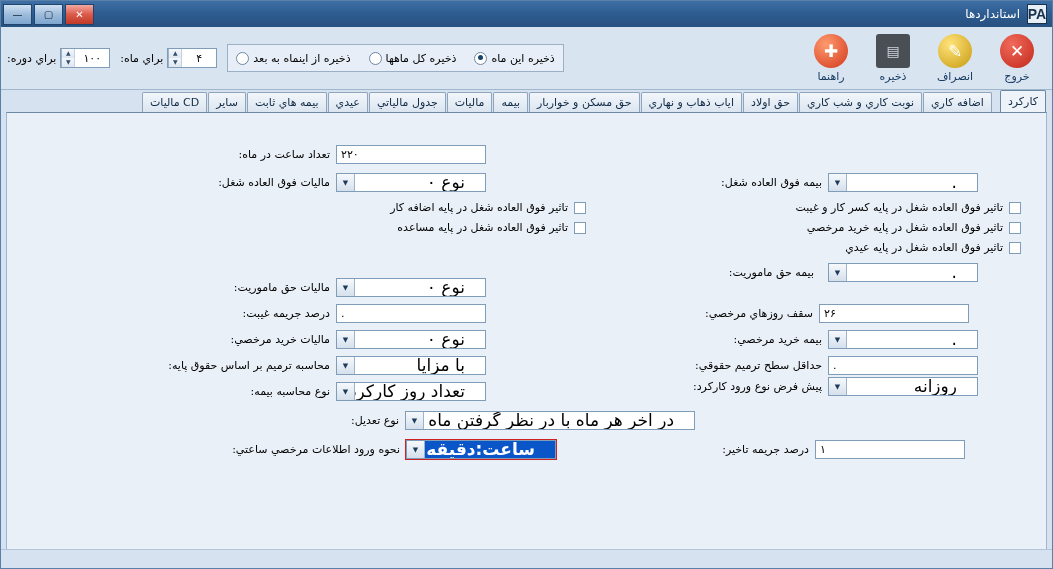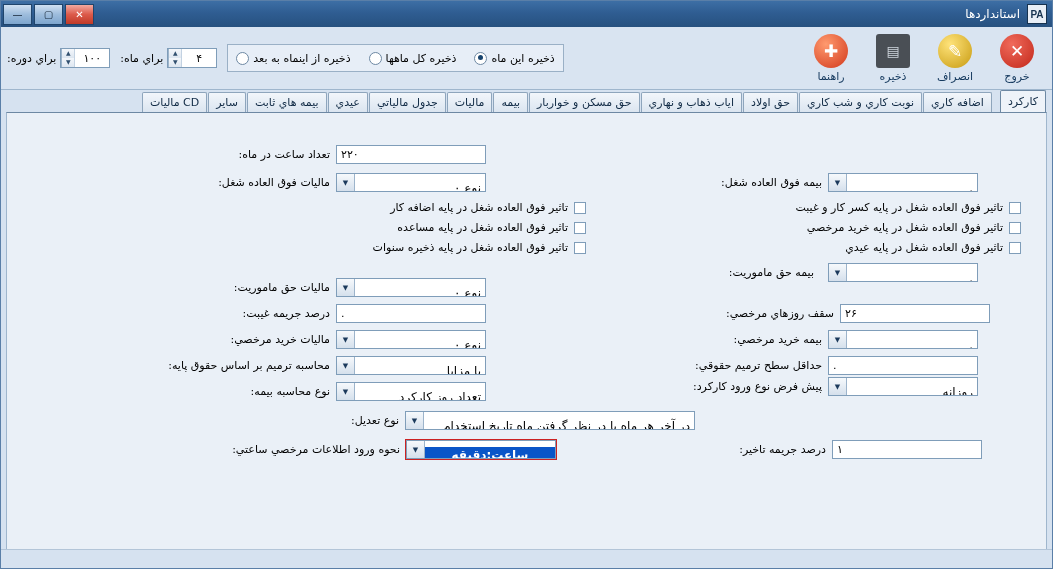--- a/index.html
+++ b/index.html
@@ -31,21 +31,21 @@
     align-items: center;
     padding: 0 2px;
     box-sizing: border-box;
   }
   .title-icon {
     width: 18px; height: 18px;
     margin: 0 3px;
     background: #e8eef6;
     border: 1px solid #16324f;
     color: #16324f;
-    font-size: 10px;
+    font-size: 14px;
     font-weight: bold;
     display: flex; align-items: center; justify-content: center;
     font-family: "Liberation Sans", sans-serif;
   }
   .title-text {
     color: #fff;
     font-size: 12px;
     flex: 1;
     text-align: right;
     padding-right: 4px;
@@ -271,27 +271,26 @@
     height: 19px;
     display: flex;
     flex-direction: row;
     border: 1px solid #7f9db9;
     background: #ffffff;
     box-sizing: border-box;
     align-items: stretch;
   }
   .combo .cval {
     flex: 1;
-    font-size: 12px;
+    font-size: 17px;
     line-height: 17px;
-    padding: 0 4px;
+    padding: 0 20px;
     text-align: right;
     white-space: nowrap;
     overflow: hidden;
-    margin-top: 6px;
   }
   .combo.highlight .cval {
     background: #0a55c8;
     color: #fff;
     font-weight: bold;
     text-align: center;
   }
   .combo .carrow {
     width: 17px;
     background: linear-gradient(to bottom, #f6f9fc, #d5e0ec);
@@ -450,33 +449,29 @@
     </div>
 
     <div class="chk-row" style="top:88px; right:460px;">
       <span class="lbl">تاثير فوق العاده شغل در پايه اضافه كار</span>
       <span class="chk"></span>
     </div>
     <div class="chk-row" style="top:108px; right:460px;">
       <span class="lbl">تاثير فوق العاده شغل در پايه مساعده</span>
       <span class="chk"></span>
     </div>
-    <div class="chk-row" style="top:128px; right:460px;">
-      <span class="lbl">تاثير فوق العاده شغل در پايه ذخيره سنوات</span>
-      <span class="chk"></span>
-    </div>
 
     <div class="row" style="top:150px; right:68px;gap:14px;">
       <span class="lbl">بيمه حق ماموريت:</span>
       <span class="combo" style="width:150px;">
         <span class="cval">.</span>
         <span class="carrow">▼</span>
       </span>
     </div>
-    <div class="row" style="top:191px; right:56px;">
+    <div class="row" style="top:191px; right:77px;">
       <span class="lbl">سقف روزهاي مرخصي:</span>
       <span class="txt" style="width:150px;">٢۶</span>
     </div>
     <div class="row" style="top:217px; right:68px;">
       <span class="lbl">بيمه خريد مرخصي:</span>
       <span class="combo" style="width:150px;">
         <span class="cval">.</span>
         <span class="carrow">▼</span>
       </span>
     </div>
@@ -484,21 +479,21 @@
       <span class="lbl">حداقل سطح ترميم حقوقي:</span>
       <span class="txt" style="width:150px;">.</span>
     </div>
     <div class="row" style="top:264px; right:68px;">
       <span class="lbl">پيش فرض نوع ورود كاركرد:</span>
       <span class="combo" style="width:150px;">
         <span class="cval">روزانه</span>
         <span class="carrow">▼</span>
       </span>
     </div>
-    <div class="row" style="top:327px; right:64px;">
+    <div class="row" style="top:327px; right:81px;">
       <span class="lbl">درصد جريمه تاخير:</span>
       <span class="txt" style="width:150px;">١</span>
     </div>
 
     <div class="row" style="top:165px; right:560px;">
       <span class="lbl">ماليات حق ماموريت:</span>
       <span class="combo" style="width:150px;">
         <span class="cval">نوع ٠</span>
         <span class="carrow">▼</span>
       </span>

